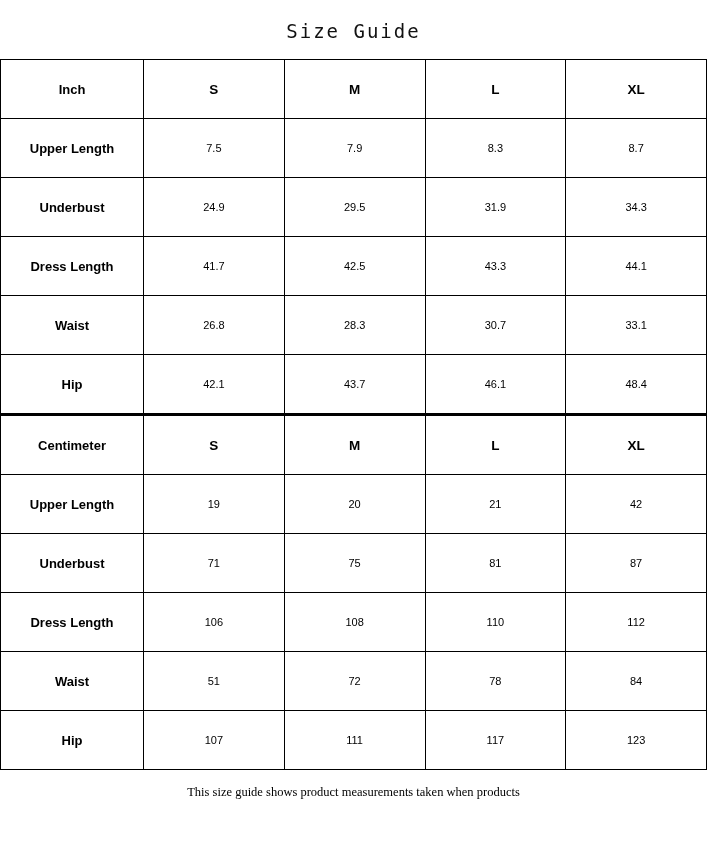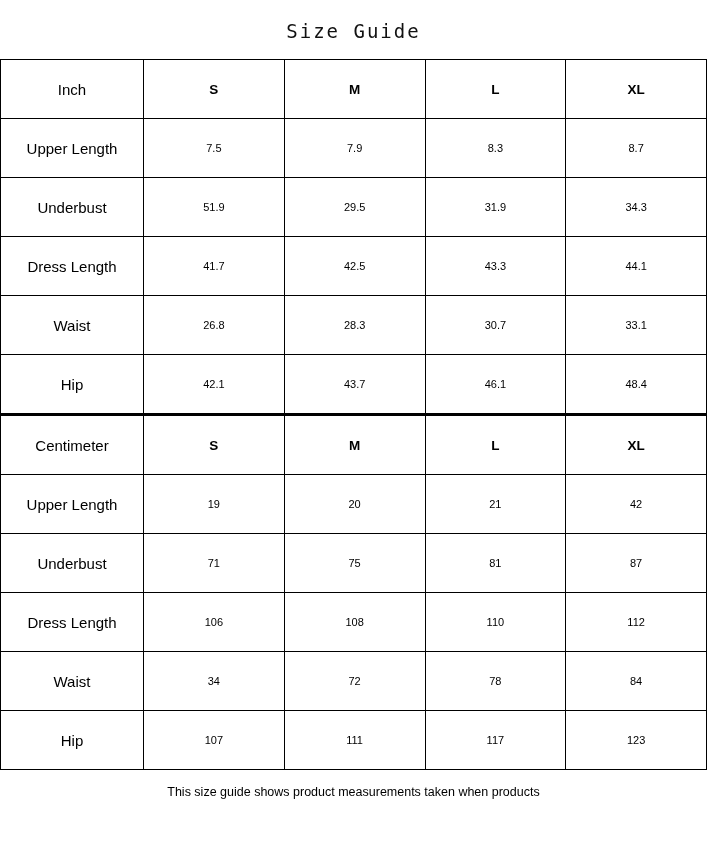--- a/index.html
+++ b/index.html
@@ -36,37 +36,37 @@
     table-layout: fixed;
   }
   table.size-table td {
     border: 1px solid #000;
     height: 56px;
     text-align: center;
     vertical-align: middle;
     font-size: 11px;
   }
   table.size-table td.label-col {
-    font-weight: normal;
-    font-size: 15px;
+    font-weight: bold;
+    font-size: 13px;
     width: 140px;
   }
   table.size-table td.head-cell {
     font-weight: bold;
     font-size: 13.5px;
   }
   .gap-block {
     height: 54px;
     border-left: 1px solid #000;
     border-right: 1px solid #000;
     border-bottom: 1px solid #000;
     box-sizing: border-box;
   }
   .footnote {
-    font-family: Liberation Sans, sans-serif;
+    font-family: Liberation Serif, serif;
     font-size: 12.5px;
     text-align: center;
     line-height: 1.6;
     padding: 12px 16px 0 16px;
     color: #000;
   }
   .footnote div {
     white-space: nowrap;
   }
 </style>
@@ -88,21 +88,21 @@
       </tr>
       <tr>
         <td class="label-col">Upper Length</td>
         <td>7.5</td>
         <td>7.9</td>
         <td>8.3</td>
         <td>8.7</td>
       </tr>
       <tr>
         <td class="label-col">Underbust</td>
-        <td>51.9</td>
+        <td>24.9</td>
         <td>29.5</td>
         <td>31.9</td>
         <td>34.3</td>
       </tr>
       <tr>
         <td class="label-col">Dress Length</td>
         <td>41.7</td>
         <td>42.5</td>
         <td>43.3</td>
         <td>44.1</td>
@@ -151,21 +151,21 @@
       </tr>
       <tr>
         <td class="label-col">Dress Length</td>
         <td>106</td>
         <td>108</td>
         <td>110</td>
         <td>112</td>
       </tr>
       <tr>
         <td class="label-col">Waist</td>
-        <td>34</td>
+        <td>51</td>
         <td>72</td>
         <td>78</td>
         <td>84</td>
       </tr>
       <tr>
         <td class="label-col">Hip</td>
         <td>107</td>
         <td>111</td>
         <td>117</td>
         <td>123</td>

